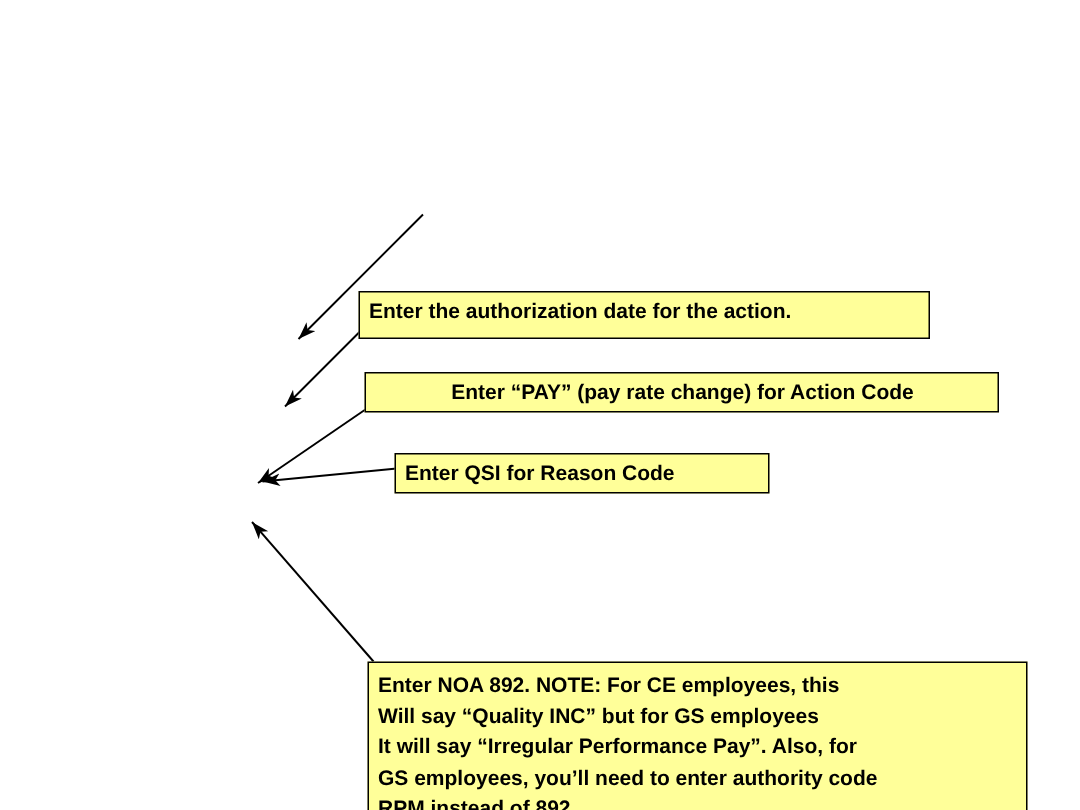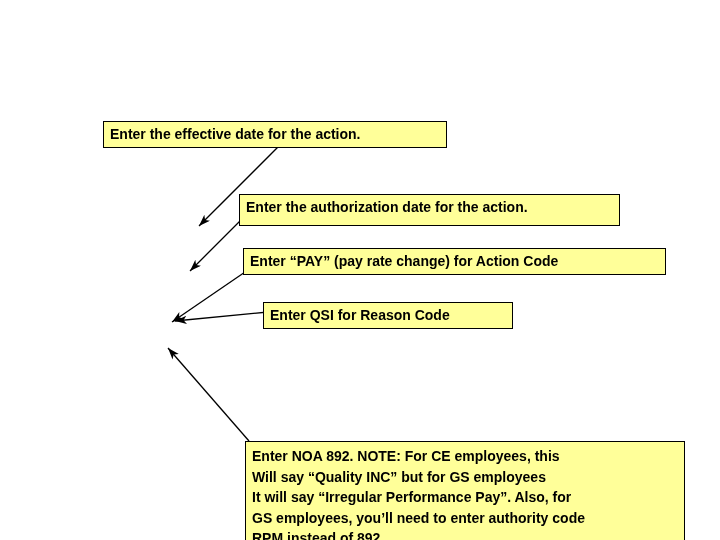--- a/index.html
+++ b/index.html
@@ -37,21 +37,21 @@
     padding: 3px 5px 3px 6px;
     box-sizing: border-box;
     white-space: pre;
   }
   .callout.multiline {
     white-space: pre-line;
     line-height: 20.5px;
   }
   #note-effective-date { left: 103px; top: 121px; width: 344px; height: 27px; }
   #note-authorization-date { left: 239px; top: 194px; width: 381px; height: 32px; }
-  #note-action-code { left: 243px; top: 248px; width: 423px; height: 27px; }
+  #note-action-code { left: 243px; top: 248px; width: 423px; height: 27px; text-align: center; }
   #note-reason-code { left: 263px; top: 302px; width: 250px; height: 27px; }
   #note-noa { left: 245px; top: 441px; width: 440px; height: 108px; padding-top: 4px; }
 </style>
 </head>
 <body>
 
 <div id="stage">
 
   <svg class="arrows" viewBox="0 0 720 540">
     <defs>
@@ -59,21 +59,20 @@
         <path d="M0,0 L9,3.2 L0,6.4 L2.4,3.2 z" fill="#000000"></path>
       </marker>
     </defs>
     <line x1="282" y1="143" x2="199" y2="226" stroke="#000000" stroke-width="1.3" marker-end="url(#ah)"></line>
     <line x1="245" y1="216" x2="190" y2="271" stroke="#000000" stroke-width="1.3" marker-end="url(#ah)"></line>
     <line x1="248" y1="270" x2="172" y2="322" stroke="#000000" stroke-width="1.3" marker-end="url(#ah)"></line>
     <line x1="268" y1="312" x2="175" y2="321" stroke="#000000" stroke-width="1.3" marker-end="url(#ah)"></line>
     <line x1="249" y1="441" x2="168" y2="348" stroke="#000000" stroke-width="1.3" marker-end="url(#ah)"></line>
   </svg>
 
-  <div class="callout" id="note-effective-date">Enter the effective date for the action.</div>
 
   <div class="callout" id="note-authorization-date">Enter the authorization date for the action.</div>
 
   <div class="callout" id="note-action-code">Enter “PAY” (pay rate change) for Action Code</div>
 
   <div class="callout" id="note-reason-code">Enter QSI for Reason Code</div>
 
   <div class="callout multiline" id="note-noa">Enter NOA 892.  NOTE:  For CE employees, this
 Will say “Quality INC” but for GS employees
 It will say “Irregular Performance Pay”.  Also, for

